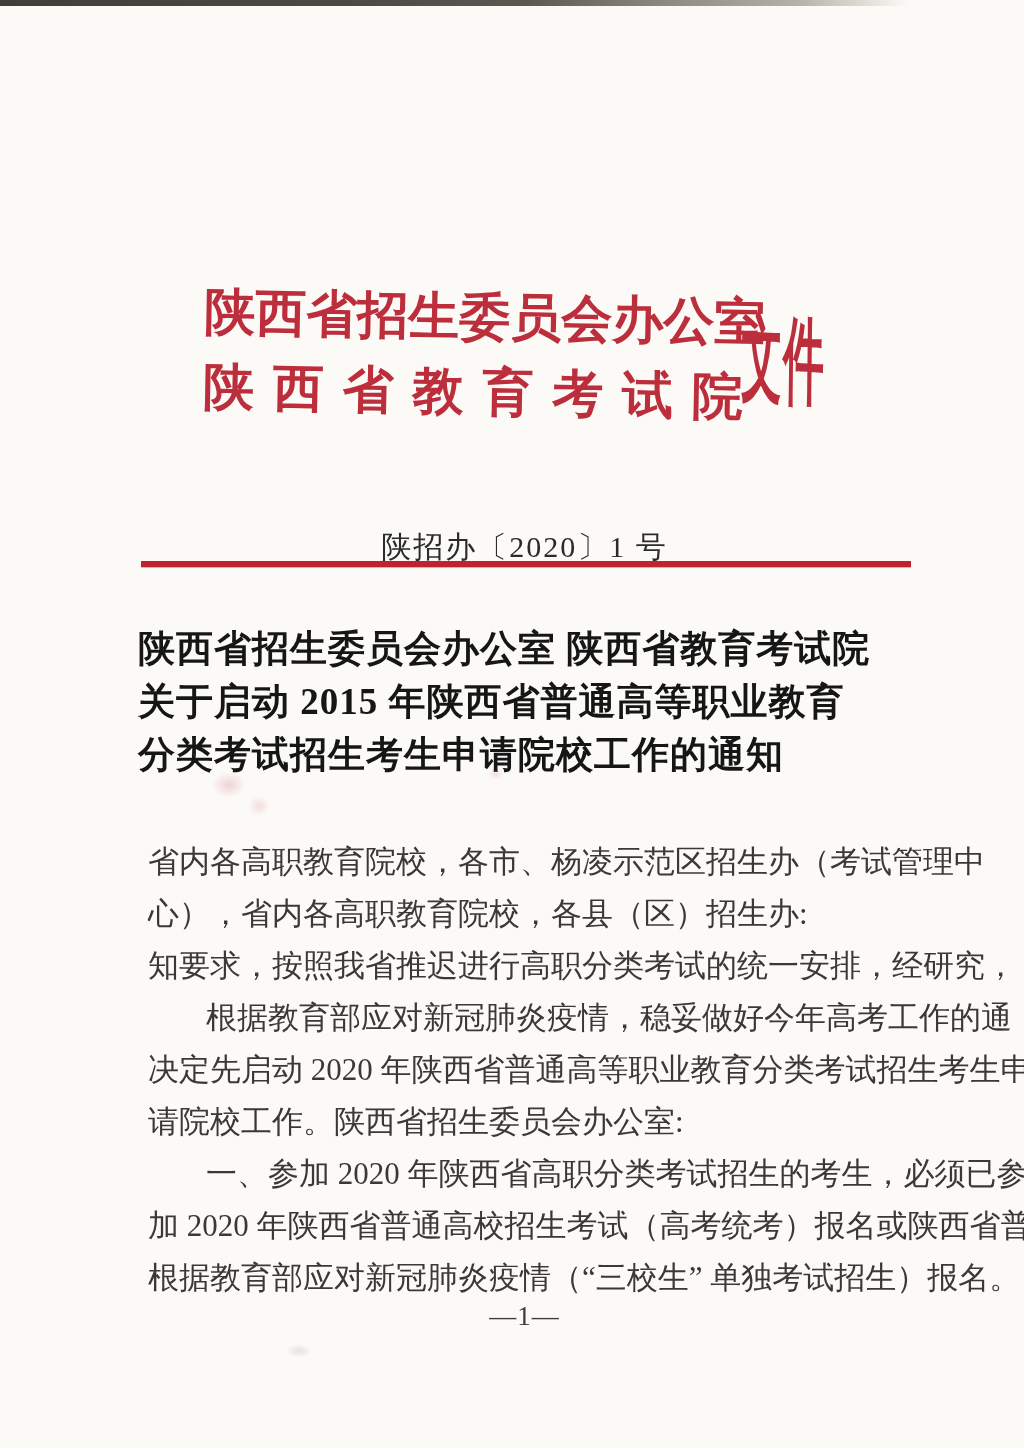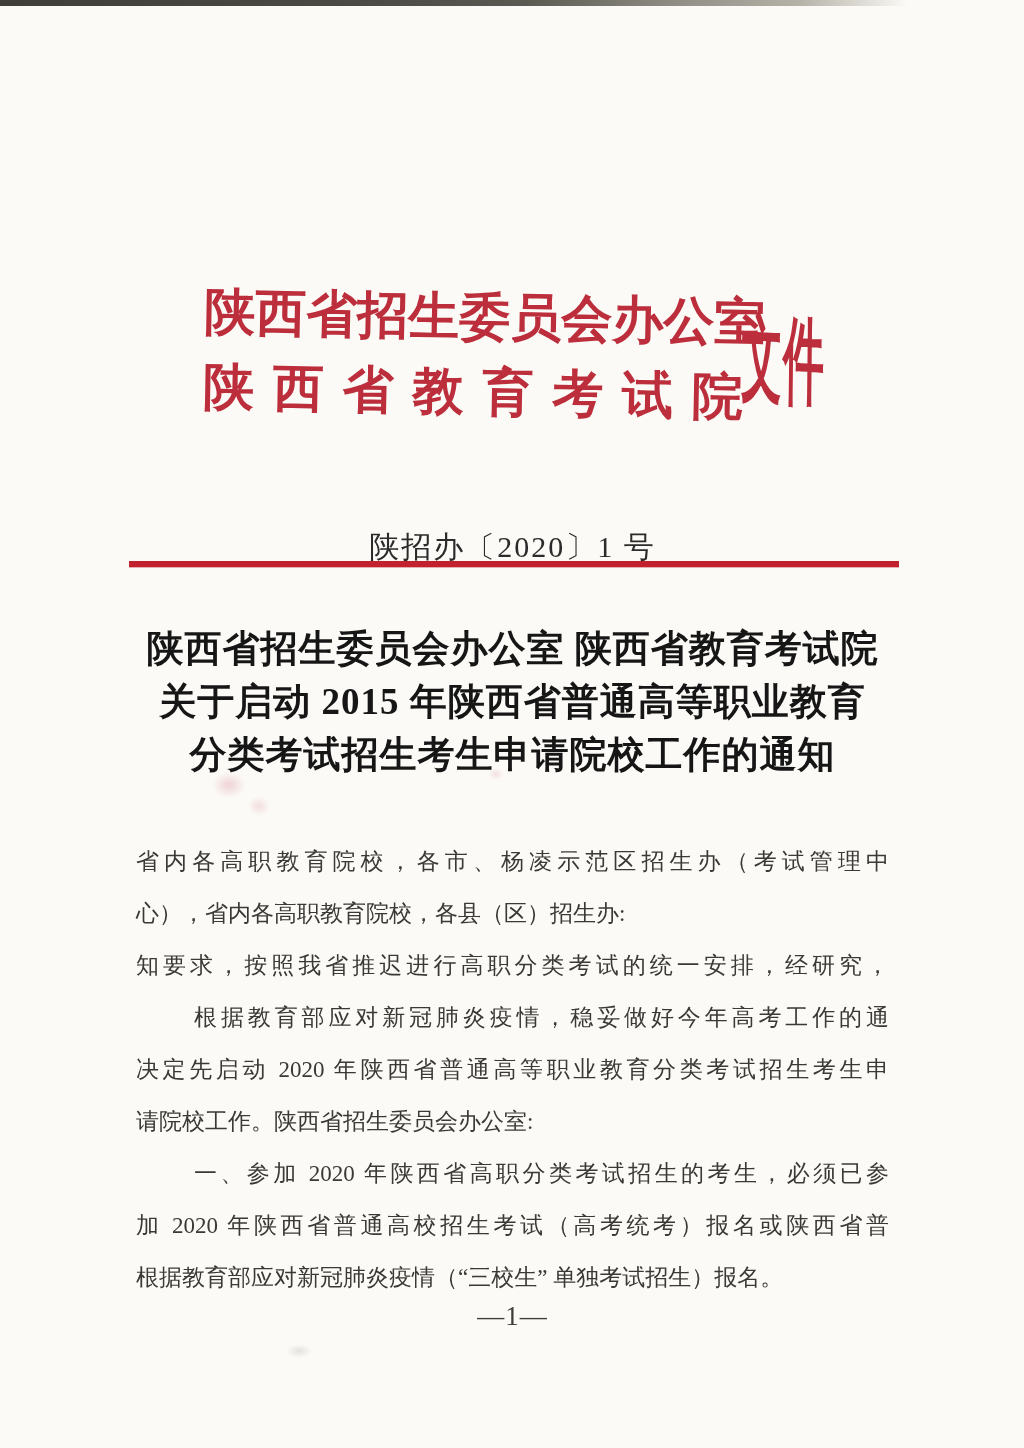--- a/index.html
+++ b/index.html
@@ -45,44 +45,44 @@
   .doc-type{
     position:absolute;left:742px;top:308px;
     font-size:95px;line-height:100px;
     font-weight:bold;color:#bd2e3c;
     transform:scaleX(0.43) rotate(1.5deg);
     transform-origin:left top;
     white-space:nowrap;
     letter-spacing:2px;
   }
   .content{
-    position:absolute;left:136px;top:0;width:753px;height:1448px;
+    position:absolute;left:148px;top:0;width:753px;height:1448px;
   }
   .ref-number{
     position:absolute;left:0;top:527px;width:100%;
     text-align:center;
     font-size:30px;color:#2b2b2b;
     letter-spacing:2px;
   }
   .red-rule{
     position:absolute;left:-7px;top:561px;
     width:770px;height:6px;
     background:#c2222e;
     box-shadow:0 1px 0 rgba(194,34,46,.35);
   }
   .doc-title{
     position:absolute;left:-10px;top:622px;width:773px;
-    text-align:center;
+    text-align:left;
     font-weight:bold;color:#161616;
     font-size:37px;line-height:53px;
     letter-spacing:1px;
   }
   .body-text{
     position:absolute;left:0;top:836px;width:753px;
-    font-size:23px;color:#34332f;
+    font-size:31px;color:#34332f;
   }
   .bline{
     height:52px;line-height:52px;
     text-align:justify;text-align-last:justify;
     white-space:nowrap;
     color:#3a3935;
   }
   .bline.last{text-align-last:left;}
   .bline.indent{padding-left:58px;}
   .page-number{

